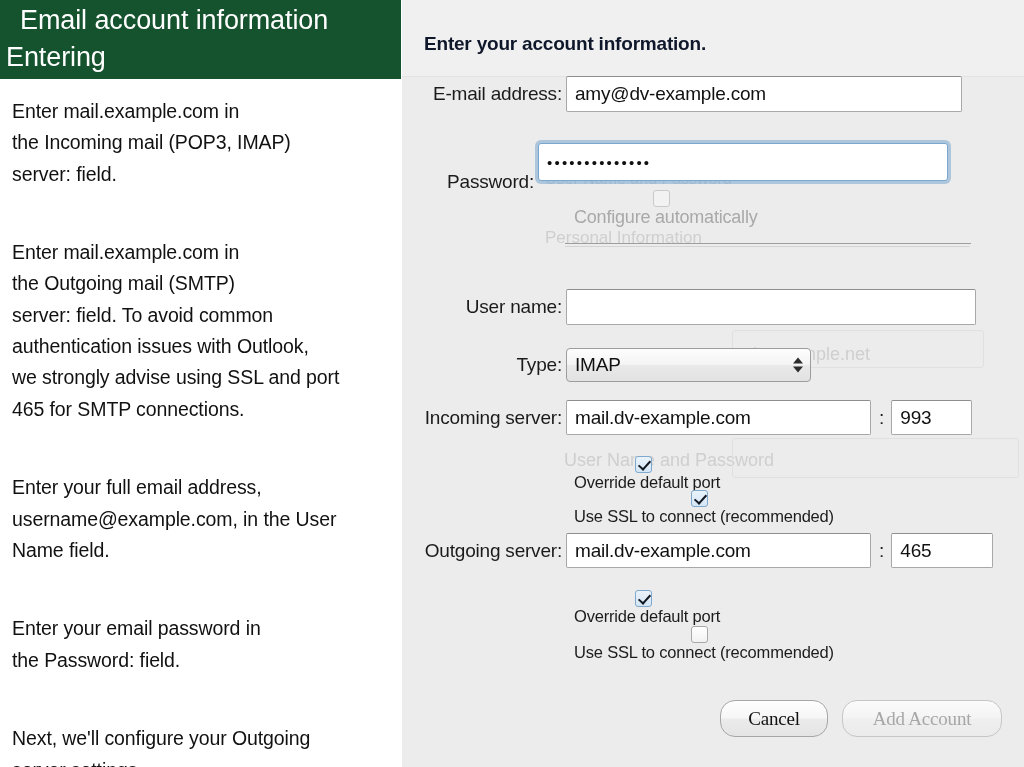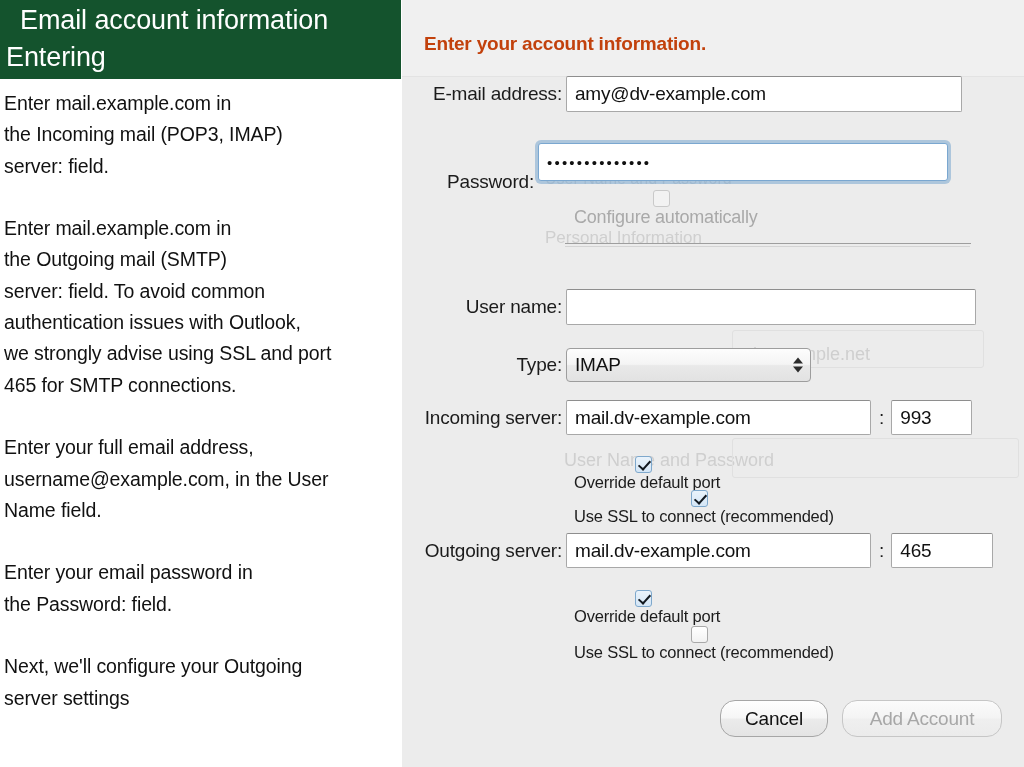--- a/index.html
+++ b/index.html
@@ -56,21 +56,21 @@
   .body-text {
     position: absolute;
     left: 4px;
     top: 88px;
     width: 400px;
     font-size: 19.5px;
     line-height: 31.3px;
     color: #111111;
     letter-spacing: -0.1px;
   }
-  .para { margin: 0; white-space: pre-line; }
+  .para { margin: 8px; white-space: pre-line; }
   .para-gap { height: 31.3px; }
 
   
   .dialog {
     position: absolute;
     left: 402px; top: 0;
     width: 622px;
     height: 767px;
     background: #ececec;
     overflow: hidden;
@@ -120,21 +120,21 @@
     white-space: nowrap;
     letter-spacing: -0.2px;
   }
 
   .heading {
     position: absolute;
     left: 22px;
     top: 33px;
     font-size: 19px;
     font-weight: bold;
-    color: #c2410c;
+    color: #0f172a;
     letter-spacing: -0.2px;
   }
 
   
   .tf {
     box-sizing: border-box;
     background: #ffffff;
     border: 1px solid #a8a8a8;
     border-top-color: #8e8e8e;
     border-radius: 2px;
@@ -253,21 +253,21 @@
     box-sizing: border-box;
     background: linear-gradient(to bottom,#fefefe 0%,#f6f6f6 47%,#ebebeb 53%,#e4e4e4 100%);
     border: 1px solid #a6a6a6;
     border-radius: 15px;
     font-size: 19px;
     color: #111111;
     display: flex;
     align-items: center;
     justify-content: center;
     letter-spacing: -0.2px;
-    font-family: Liberation Sans, sans-serif;
+    font-family: Liberation Serif, serif;
   }
   .btn.disabled {
     color: #a7a7a7;
     border-color: #c6c6c6;
     background: linear-gradient(to bottom,#fbfbfb 0%,#f4f4f4 47%,#efefef 53%,#ebebeb 100%);
   }
 </style>
 </head>
 <body>
 

